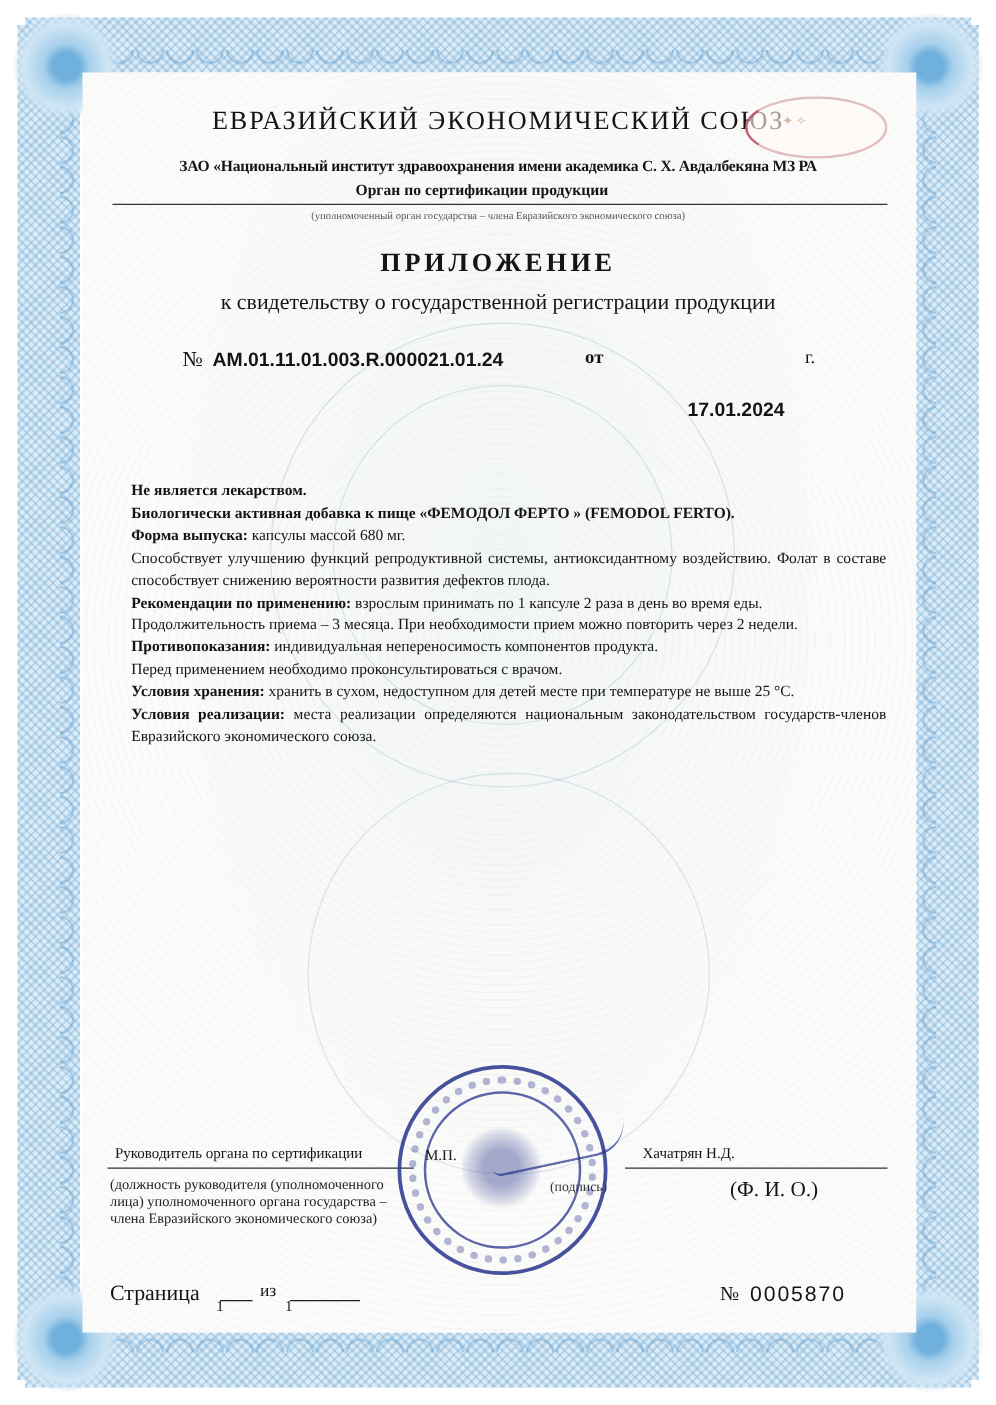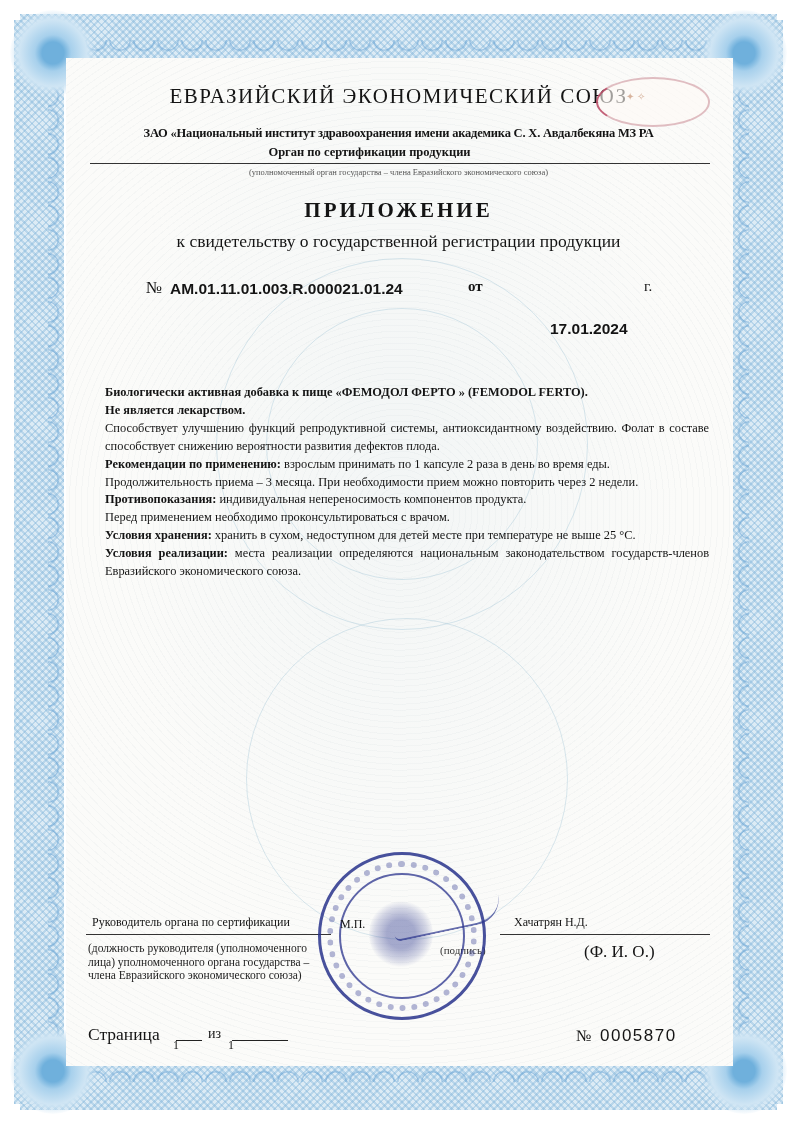--- a/index.html
+++ b/index.html
@@ -23,21 +23,21 @@
       background:
         radial-gradient(ellipse at 50% 40%, rgba(180,205,220,0.12), transparent 60%),
         repeating-radial-gradient(circle at 50% 45%, rgba(190,200,205,0.10) 0 1px, transparent 1px 6px),
         #fbfbf9; }
   .guilloche { position:absolute; border-radius:50%; border:1px solid rgba(150,190,210,0.35); }
 
   .t-union { position:absolute; left:0; width:797px; top:84px; text-align:center; font-size:21px; letter-spacing:1.5px; }
   .stamp-oval { position:absolute; left:596px; top:77px; width:110px; height:46px; border-radius:50%; border:2px solid rgba(200,140,150,0.55); border-left-color:rgba(180,60,90,0.8); background:rgba(255,250,245,0.6); }
   .stamp-oval span { position:absolute; left:28px; top:12px; font-size:10px; color:rgba(200,150,120,0.7); }
   .t-inst { position:absolute; left:0; width:797px; top:126px; text-align:center; font-size:12.5px; font-weight:bold; letter-spacing:-0.2px; }
-  .t-organ { position:absolute; left:0; width:739px; top:145px; text-align:center; font-size:12.5px; font-weight:bold; }
+  .t-organ { position:absolute; left:16px; width:739px; top:145px; text-align:center; font-size:12.5px; font-weight:bold; }
   .rule-top { position:absolute; left:90px; width:620px; top:163px; border-top:1px solid #333; }
   .t-organ-note { position:absolute; left:0; width:797px; top:167px; text-align:center; font-size:8.5px; color:#555; }
 
   .t-app { position:absolute; left:0; width:797px; top:198px; text-align:center; font-size:21px; font-weight:bold; letter-spacing:3px; }
   .t-app-sub { position:absolute; left:0; width:797px; top:231px; text-align:center; font-size:17.5px; }
   .t-no-row { position:absolute; top:278px; left:0; width:797px; height:24px; }
   .no-sign { position:absolute; left:146px; top:0; font-size:17px; }
   .no-val { position:absolute; left:170px; top:2px; font-family:"Liberation Sans", sans-serif; font-weight:bold; font-size:15.5px; }
   .ot { position:absolute; left:468px; top:0; font-size:15px;font-weight:bold; }
   .date-val { position:absolute; left:550px; top:2px; font-family:"Liberation Sans", sans-serif; font-weight:bold; font-size:15.5px;margin-top:40px; }
@@ -111,22 +111,23 @@
 <div class="t-app-sub">к свидетельству о государственной регистрации продукции</div>
 <div class="t-no-row">
   <span class="no-sign">№</span>
   <span class="no-val">AM.01.11.01.003.R.000021.01.24</span>
   <span class="ot">от</span>
   <span class="date-val">17.01.2024</span>
   <span class="g">г.</span>
 </div>
 
 <div class="body-text">
+  <p><b>Не является лекарством.</b></p>
   <p><b>Биологически активная добавка к пище «ФЕМОДОЛ ФЕРТО » (FEMODOL FERTO).</b></p>
-  <p><b>Не является лекарством.</b></p>
+  <p><b>Форма выпуска:</b><span> капсулы массой 680 мг.</span></p>
   <p class="justify">Способствует улучшению функций репродуктивной системы, антиоксидантному воздействию. Фолат в составе способствует снижению вероятности развития дефектов плода.</p>
   <p><b>Рекомендации по применению:</b><span> взрослым принимать по 1 капсуле 2 раза в день во время еды.</span></p>
   <p>Продолжительность приема – 3 месяца. При необходимости прием можно повторить через 2 недели.</p>
   <p><b>Противопоказания:</b><span> индивидуальная непереносимость компонентов продукта.</span></p>
   <p>Перед применением необходимо проконсультироваться с врачом.</p>
   <p><b>Условия хранения:</b><span> хранить в сухом, недоступном для детей месте при температуре не выше 25 °С.</span></p>
   <p class="justify"><b>Условия реализации:</b><span> места реализации определяются национальным законодательством государств-членов Евразийского экономического союза.</span></p>
 </div>
 
 <div class="sig-label">Руководитель органа по сертификации</div>

